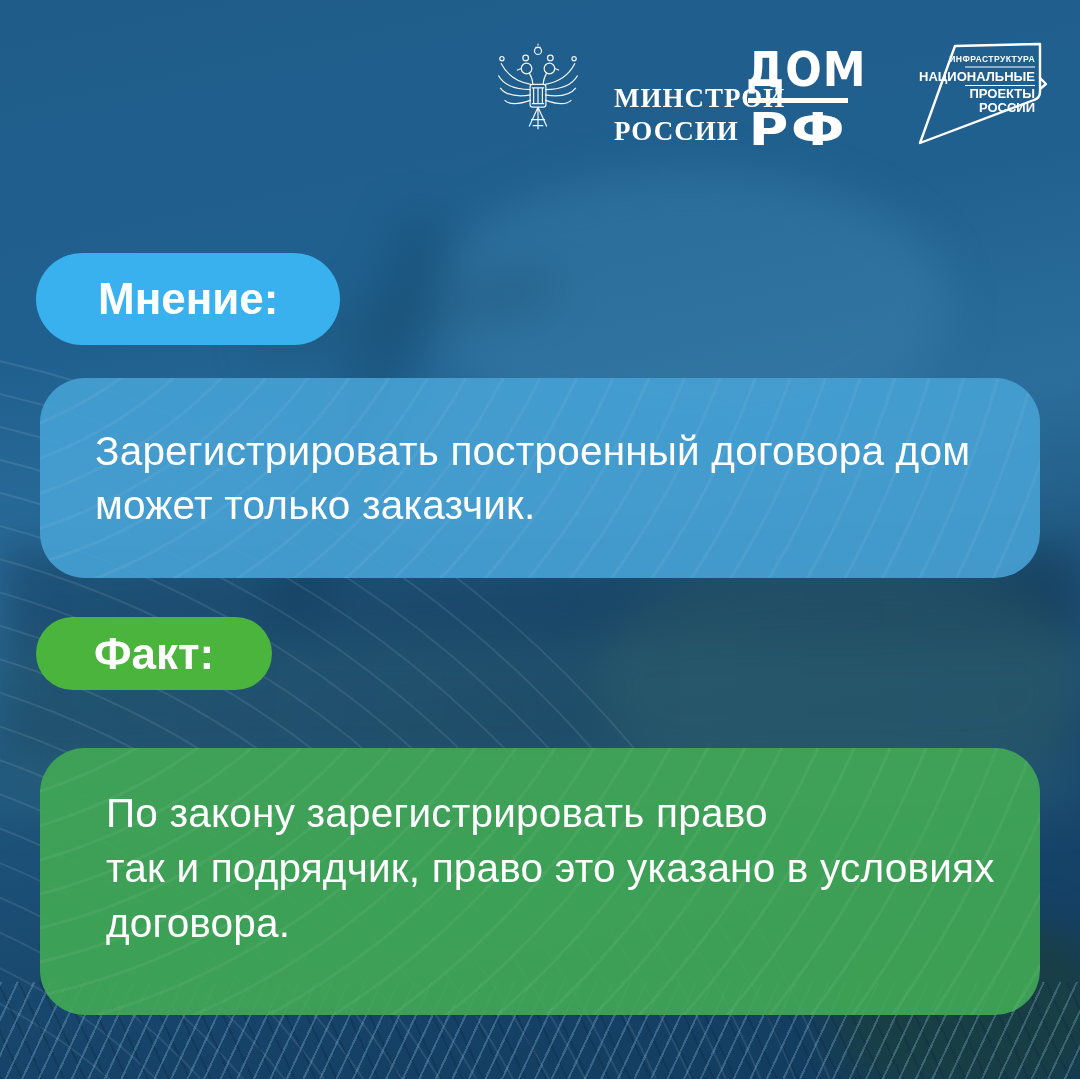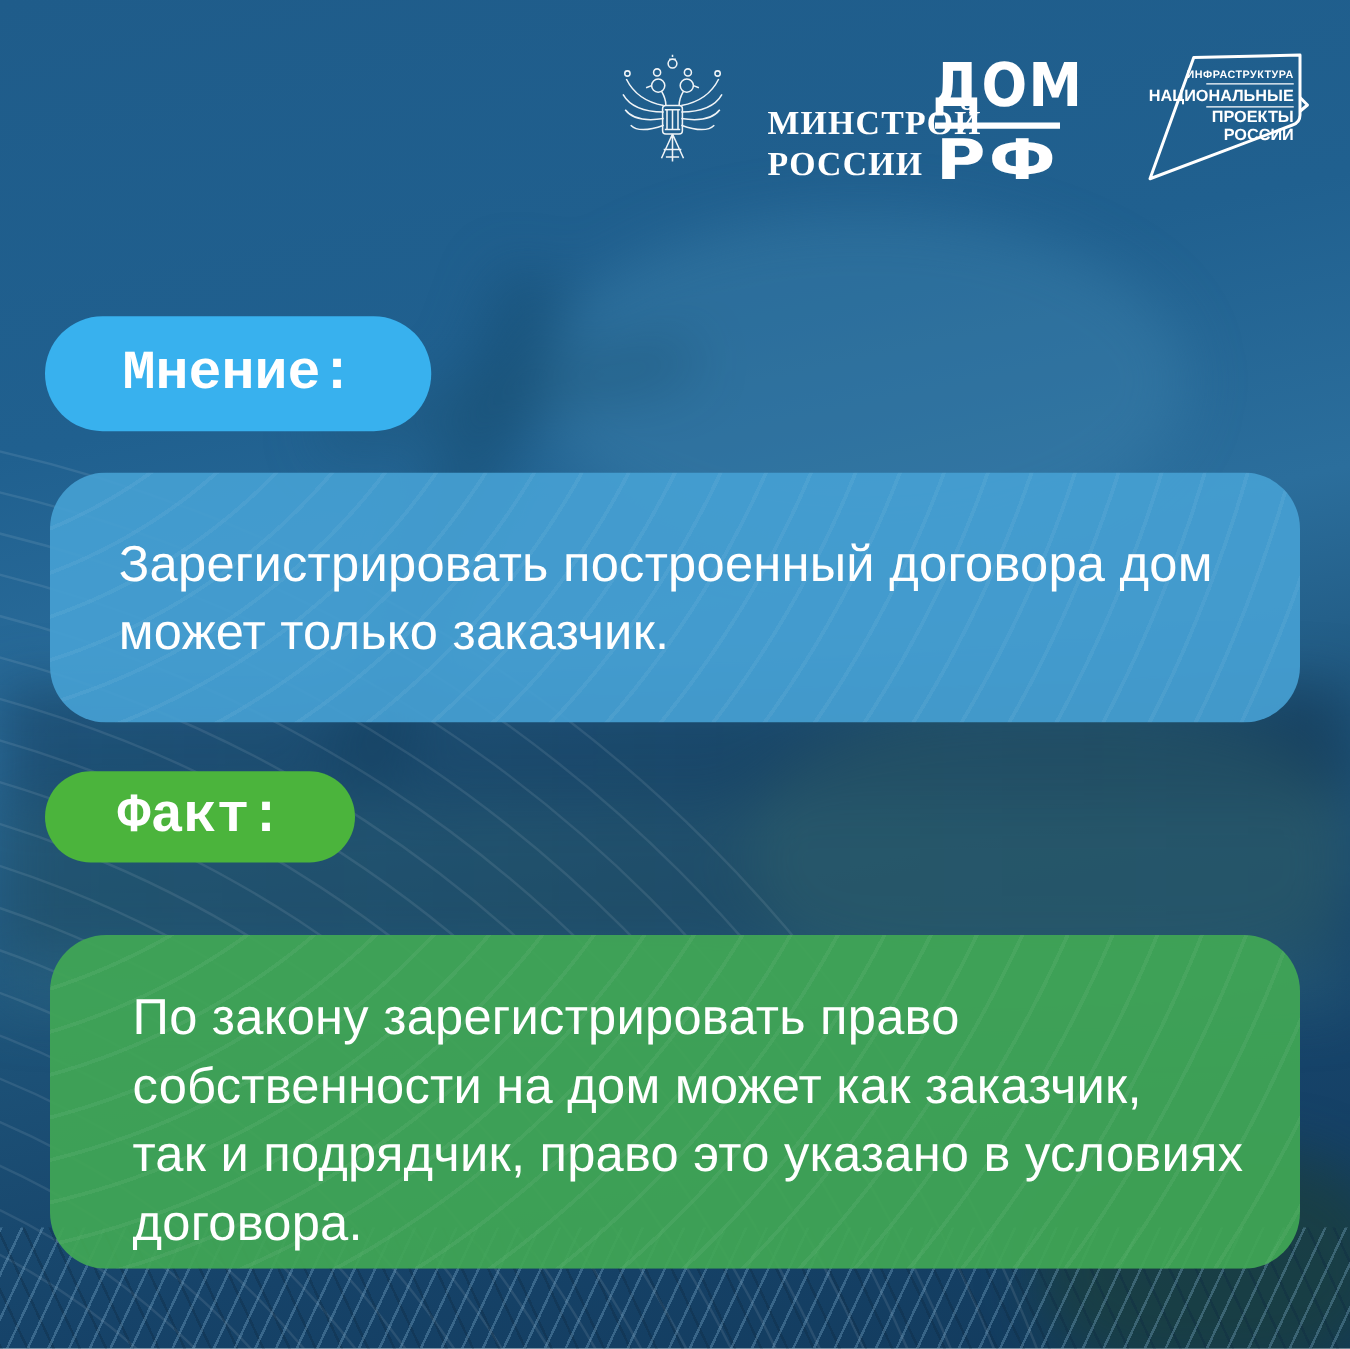--- a/index.html
+++ b/index.html
@@ -36,21 +36,21 @@
          font-family:"DejaVu Sans",sans-serif;font-weight:800;}
   .domrf-top{font-size:43px;line-height:1;transform:scaleY(1.12);letter-spacing:1px;}
   .domrf-rule{height:5px;background:#fff;margin:7px 2px 6px 2px;}
   .domrf-bottom{font-size:40px;line-height:1;transform:scaleX(1.35) scaleY(1.12);letter-spacing:2px;}
   .natproj{position:absolute;left:915px;top:34px;}
   .natproj .flag{fill:none;stroke:#fff;stroke-width:2.4;stroke-linejoin:round;}
   .natproj text{fill:#fff;font-family:"Liberation Sans",sans-serif;font-weight:700;}
   .natproj line{stroke:#fff;stroke-width:1;}
   
   .badge{position:absolute;display:inline-flex;align-items:center;justify-content:center;
-         color:#fff;font-weight:700;border-radius:48px;font-family:Liberation Mono, monospace;}
+         color:#fff;font-weight:700;border-radius:48px;}
   .badge-opinion{left:36px;top:253px;height:92px;padding:0 62px;font-size:44px;background:var(--opinion-badge,#38b1ee);}
   .badge-fact{left:36px;top:617px;height:73px;padding:0 58px;font-size:44px;background:var(--fact-badge,#4bb43c);}
   
   .panel{position:absolute;left:40px;width:1000px;border-radius:45px;color:#fff;
          background-image:repeating-radial-gradient(circle at -15% -160%,rgba(255,255,255,0) 0 30px,rgba(255,255,255,0.05) 30px 33px);}
   .panel-opinion{top:378px;height:200px;background-color:var(--opinion-panel,#459fd3);
                  background-color:color-mix(in srgb,var(--opinion-panel,#459fd3) 92%,transparent);}
   .panel-fact{top:748px;height:267px;background-color:var(--fact-panel,#41a755);
               background-color:color-mix(in srgb,var(--fact-panel,#41a755) 93%,transparent);}
   .panel .lines{font-size:40.5px;line-height:54px;letter-spacing:.2px;}
@@ -158,20 +158,19 @@
       </div>
     </section>
 
     <div class="badge badge-fact">
       <span>Факт:</span>
     </div>
 
     <section class="panel panel-fact">
       <div class="lines">
         <div>По закону зарегистрировать право</div>
-        <div>собственности на дом может как заказчик,</div>
         <div>так и подрядчик, право это указано в условиях</div>
         <div>договора.</div>
       </div>
     </section>
 
   </main>
 </div>
 
 </body></html>

